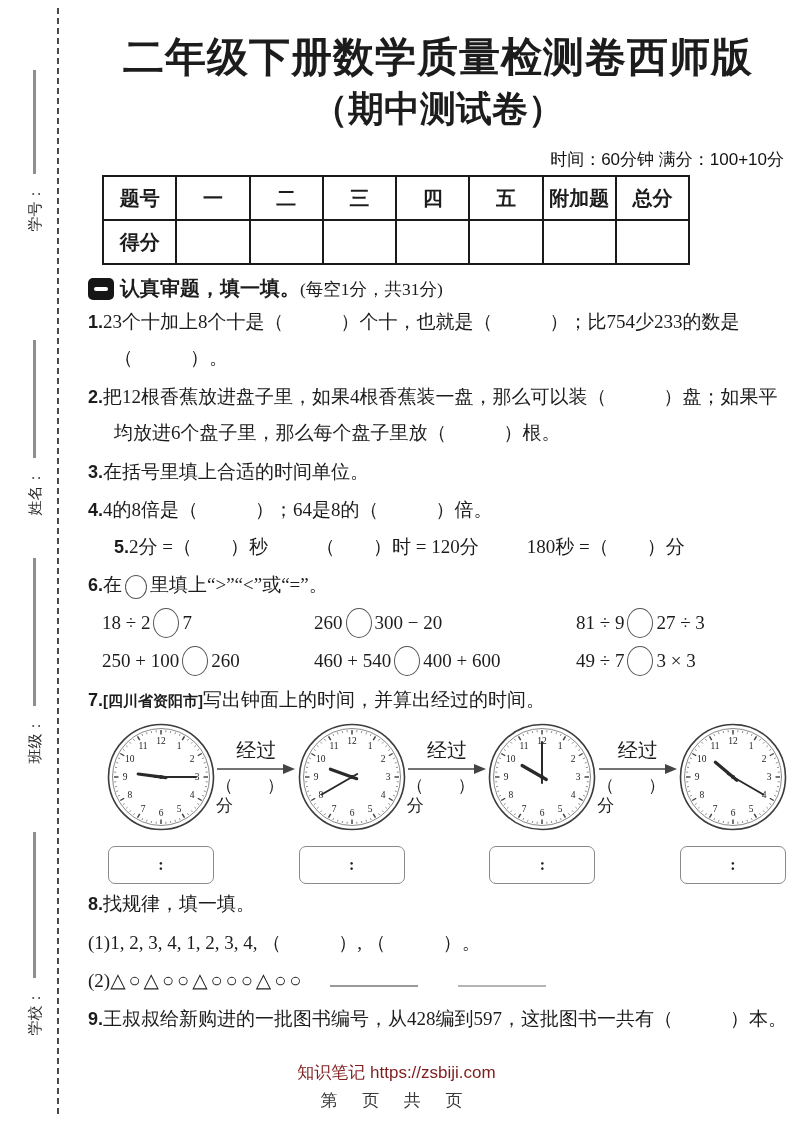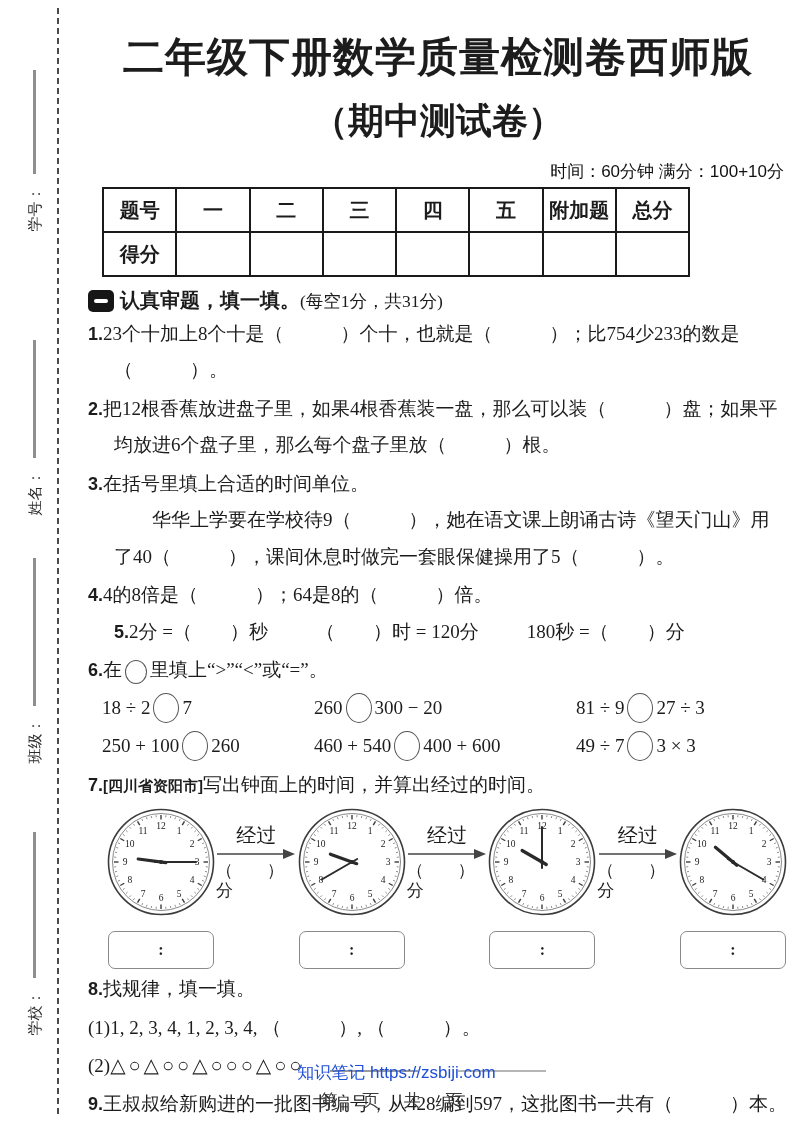--- a/index.html
+++ b/index.html
@@ -33,21 +33,21 @@
   .sf-4 { top:832px; height:210px; }
 
   
   .main { position:absolute; left:88px; top:0; width:700px; }
   .title {
     margin-top:30px; text-align:center;
     font-family:"Liberation Sans", sans-serif;
     font-size:41px; font-weight:bold; letter-spacing:1px;
   }
   .subtitle {
-    margin-top:12px; text-align:center;
+    text-align:center;
     font-family:Liberation Sans, sans-serif;
     font-size:36px; font-weight:bold;
   }
   .meta-line {
     margin-top:14px; padding-right:4px; text-align:right;
     font-family:"Liberation Sans", sans-serif;
     font-size:17px; color:#111;
   }
   
   table.score {
@@ -101,21 +101,21 @@
   }
   
   .shapes-line { font-size:19px; line-height:1.9; display:flex; align-items:baseline; }
   .shape-seq { letter-spacing:3px; font-size:20px; }
   .blank-line { display:inline-block; width:88px; border-bottom:2px solid #9a9a9a; height:1.1em; }
   .blank-line.first { margin-left:26px; }
   .blank-line.second { margin-left:40px; border-bottom-color:#b5b5b5; }
   
   .footer { position:absolute; left:0; right:0; bottom:10px; text-align:center; }
   .footer .site {
-    font-family:"Liberation Sans", sans-serif; font-size:17px; color:#1d4ed8;
+    font-family:"Liberation Sans", sans-serif; font-size:17px; color:#7f1d1d;
   }
   .footer .pageno {
     margin-top:5px; font-family:"Liberation Sans", sans-serif;
     font-size:17px; color:#3a3a3a; letter-spacing:10px;
   }
 </style>
 </head>
 <body>
 
 <div class="page">
@@ -176,21 +176,20 @@
         </span>
       <span class="sec-title">认真审题，填一填。</span>
       <span class="sec-note">(每空1分，共31分)</span>
     </div>
 
     <p class="q"><span class="qnum">1.</span><span>23个十加上8个十是（　　　）个十，也就是（　　　）；比754少233的数是（　　　）。</span></p>
 
     <p class="q"><span class="qnum">2.</span><span>把12根香蕉放进盘子里，如果4根香蕉装一盘，那么可以装（　　　）盘；如果平均放进6个盘子里，那么每个盘子里放（　　　）根。</span></p>
 
     <p class="q"><span class="qnum">3.</span><span>在括号里填上合适的时间单位。</span></p>
-    <p class="q-detail">华华上学要在学校待9（　　　），她在语文课上朗诵古诗《望天门山》用了40（　　　），课间休息时做完一套眼保健操用了5（　　　）。</p>
 
     <p class="q"><span class="qnum">4.</span><span>4的8倍是（　　　）；64是8的（　　　）倍。</span></p>
 
     <div class="q5-row">
       <span><span class="qnum">5.</span><span>2分 =（　　）秒</span></span>
       <span>（　　）时 = 120分</span>
       <span>180秒 =（　　）分</span>
     </div>
 
     <p class="q"><span class="qnum">6.</span><span>在</span><span class="circle small"></span><span>里填上“&gt;”“&lt;”或“=”。</span></p>

